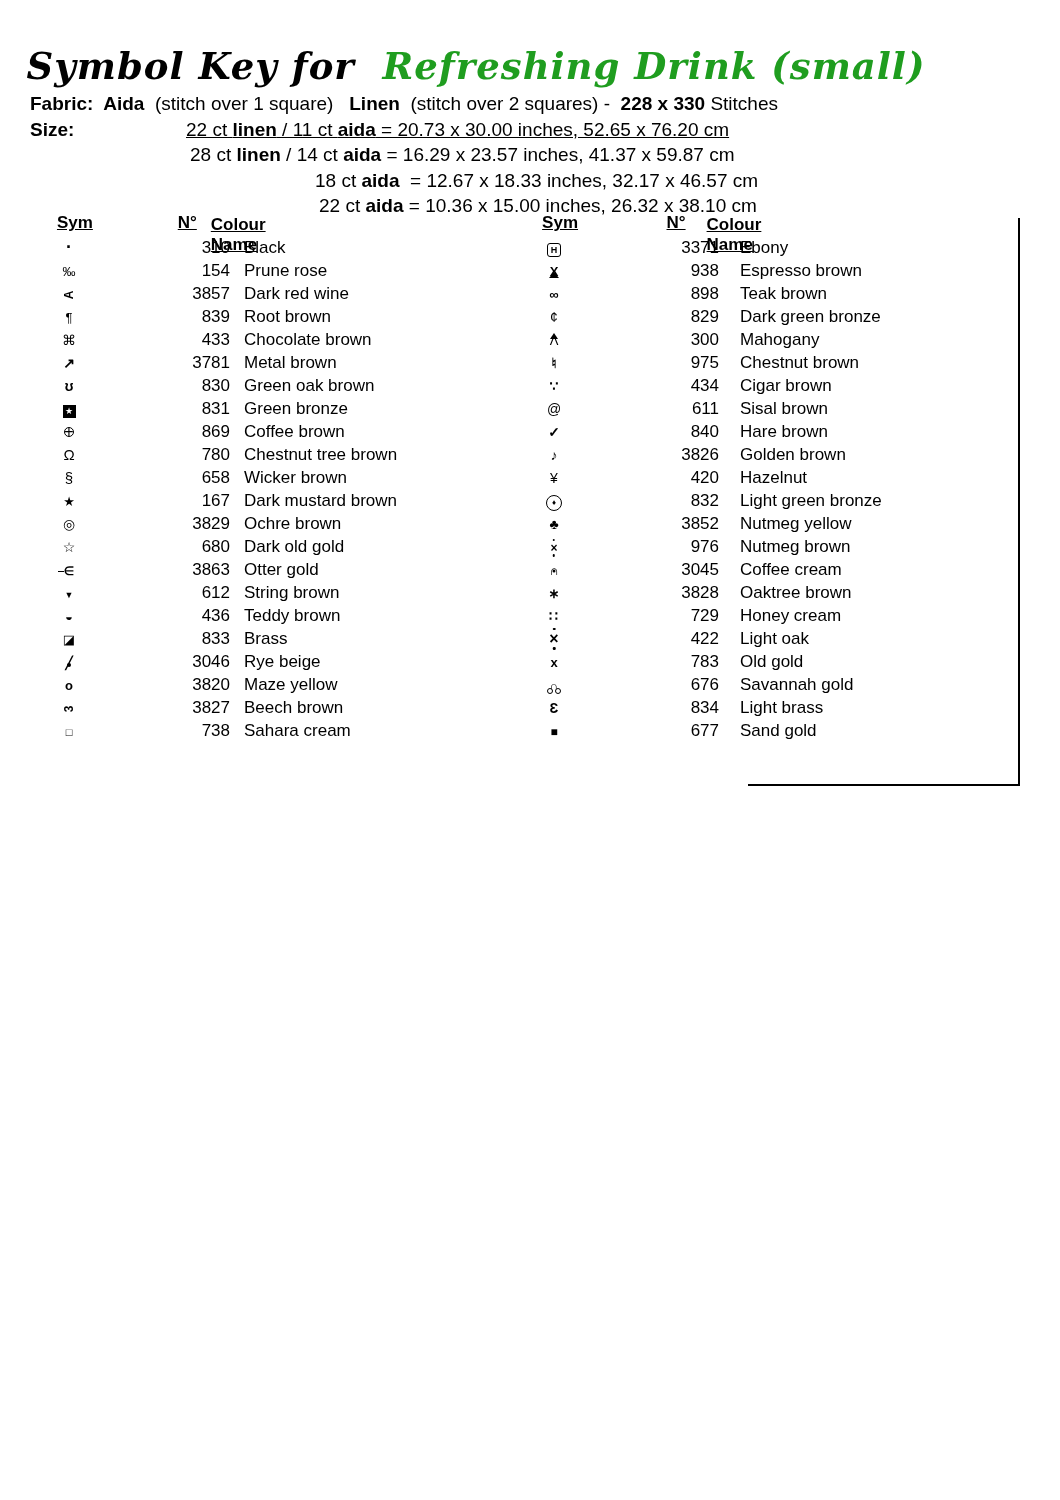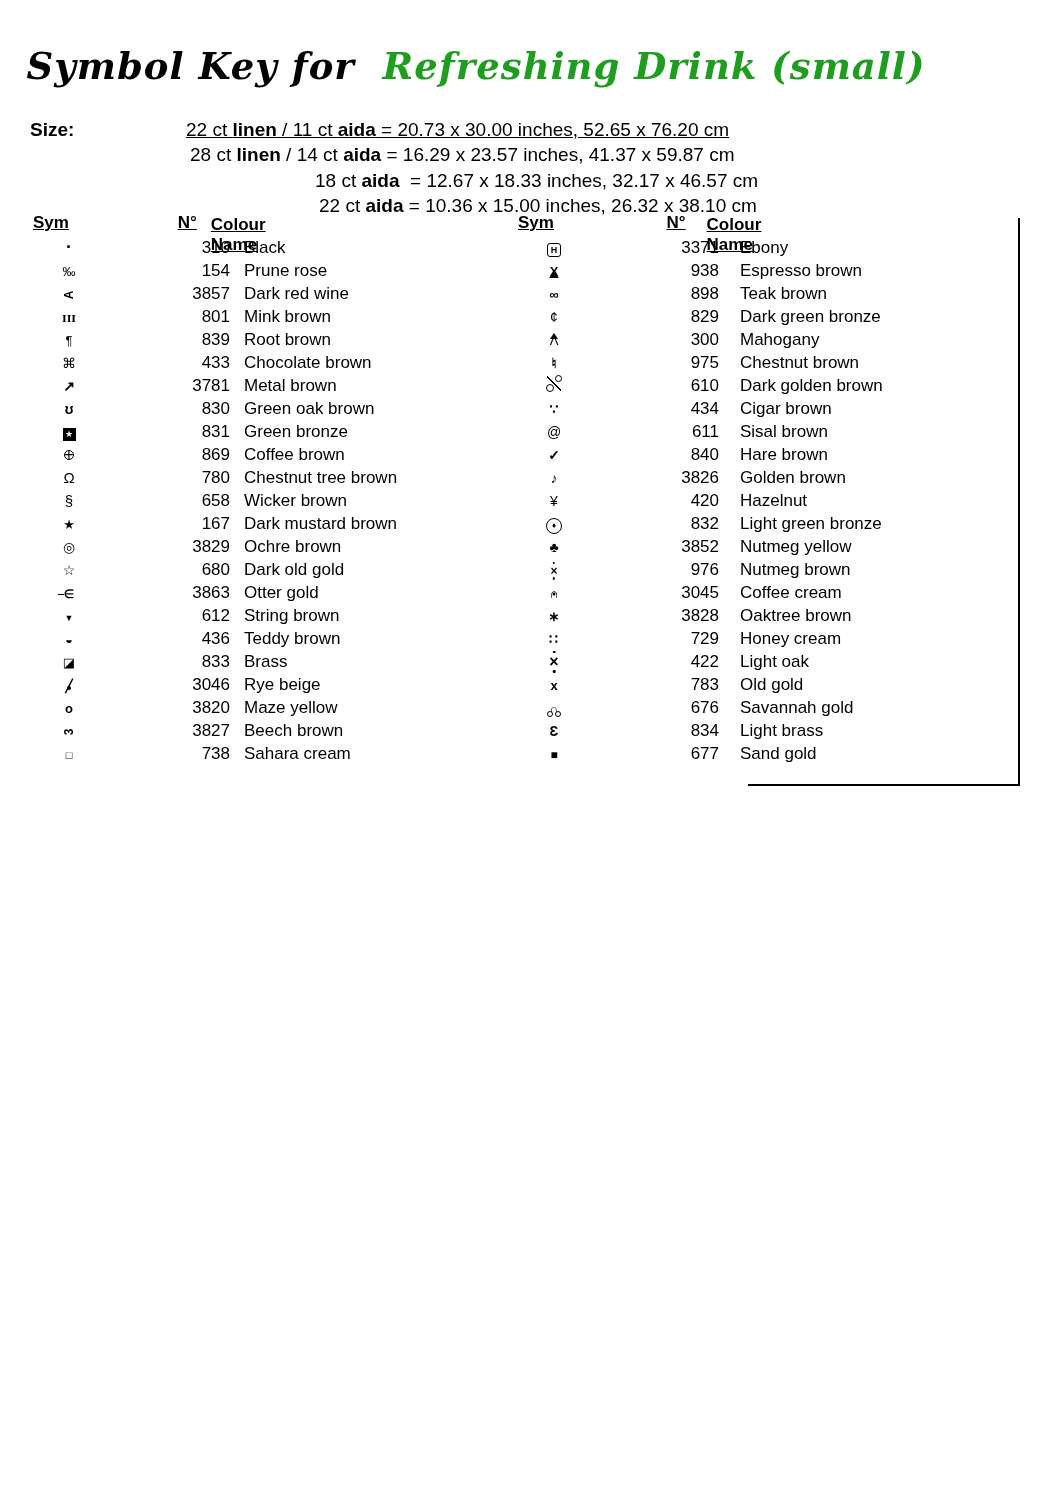--- a/index.html
+++ b/index.html
@@ -19,21 +19,21 @@
   
   .keytable{position:absolute;top:0;left:0;}
   .hdr-row,.key-row{display:flex;align-items:center;height:23px;}
   .hdr-row{position:absolute;height:24px;}
   .c-sym{width:72px;text-align:center;}
   .c-num{width:125px;text-align:right;font-size:17px;}
   .c-name{padding-left:14px;font-size:17px;white-space:pre;}
   .t-right .c-num{width:129px;}
   .t-right .c-name{padding-left:21px;}
   .hdr{font-size:17px;font-weight:bold;text-decoration:underline;}
-  .hdr-sym{width:72px;text-align:left;}
+  .hdr-sym{width:72px;text-align:right;}
   .hdr-num{width:125px;text-align:right;}
   .t-right .hdr-num{width:129px;}
   .hdr-name{padding-left:14px;margin-top:24px;}
   .t-right .hdr-name{padding-left:21px;}
 
   
   .vrule{position:absolute;width:2px;background:#000;}
   .hrule{position:absolute;height:2px;background:#000;}
 
   
@@ -112,20 +112,21 @@
   .s-archo::after{content:"";position:absolute;right:-3px;bottom:-2px;width:4px;height:4px;
           border:1.2px solid #000;border-radius:50%;background:#fff;}
 </style>
 </head>
 <body>
 
 <div class="page">
 
   <div class="title"><span>Symbol Key for </span><span class="subject" id="title-subject" style="color: rgb(31, 157, 31);"> Refreshing Drink (small)</span></div>
 
+  <div class="meta-line" style="top:93px;left:30px;" id="fabric-line"><span class="b">Fabric:  </span><span class="b">Aida</span><span>  (stitch over 1 square)   </span><span class="b">Linen</span><span>  (stitch over 2 squares) -  </span><span class="b">228 x 330</span><span> Stitches</span></div>
 
   <div class="meta-line b" style="top:119px;left:30px;">Size:</div>
   <div id="size-lines">
       <div class="meta-line" style="top: 119px; left: 186px; text-decoration: underline;"><span>22 ct </span><span class="b">linen</span><span> / 11 ct </span><span class="b">aida</span><span> = 20.73 x 30.00 inches, 52.65 x 76.20 cm</span></div>
       <div class="meta-line" style="top: 144.4px; left: 190px;"><span>28 ct </span><span class="b">linen</span><span> / 14 ct </span><span class="b">aida</span><span> = 16.29 x 23.57 inches, 41.37 x 59.87 cm</span></div>
       <div class="meta-line" style="top: 169.8px; left: 315px;"><span>18 ct </span><span class="b">aida</span><span>  = 12.67 x 18.33 inches, 32.17 x 46.57 cm</span></div>
       <div class="meta-line" style="top: 195.2px; left: 319px;"><span>22 ct </span><span class="b">aida</span><span> = 10.36 x 15.00 inches, 26.32 x 38.10 cm</span></div>
     </div>
 
   <div class="keytable t-left" style="left:33px;top:0;">
@@ -144,25 +145,20 @@
           <div class="c-sym"><span class="s-pm">‰</span></div>
           <div class="c-num">154</div>
           <div class="c-name">Prune rose</div>
         </div>
         <div class="key-row">
           <div class="c-sym"><span class="s-rot">A</span></div>
           <div class="c-num">3857</div>
           <div class="c-name">Dark red wine</div>
         </div>
         <div class="key-row">
-          <div class="c-sym"><span class="s-iii">III</span></div>
-          <div class="c-num">801</div>
-          <div class="c-name">Mink brown</div>
-        </div>
-        <div class="key-row">
           <div class="c-sym"><span>¶</span></div>
           <div class="c-num">839</div>
           <div class="c-name">Root brown</div>
         </div>
         <div class="key-row">
           <div class="c-sym"><span class="s-cmd">⌘</span></div>
           <div class="c-num">433</div>
           <div class="c-name">Chocolate brown</div>
         </div>
         <div class="key-row">
@@ -284,25 +280,20 @@
           <div class="c-sym"><span class="s-peak">Λ</span></div>
           <div class="c-num">300</div>
           <div class="c-name">Mahogany</div>
         </div>
         <div class="key-row">
           <div class="c-sym"><span class="s-nat">♮</span></div>
           <div class="c-num">975</div>
           <div class="c-name">Chestnut brown</div>
         </div>
         <div class="key-row">
-          <div class="c-sym"><span class="s-link"></span></div>
-          <div class="c-num">610</div>
-          <div class="c-name">Dark golden brown</div>
-        </div>
-        <div class="key-row">
           <div class="c-sym"><span class="s-because">∵</span></div>
           <div class="c-num">434</div>
           <div class="c-name">Cigar brown</div>
         </div>
         <div class="key-row">
           <div class="c-sym"><span class="s-at">@</span></div>
           <div class="c-num">611</div>
           <div class="c-name">Sisal brown</div>
         </div>
         <div class="key-row">

